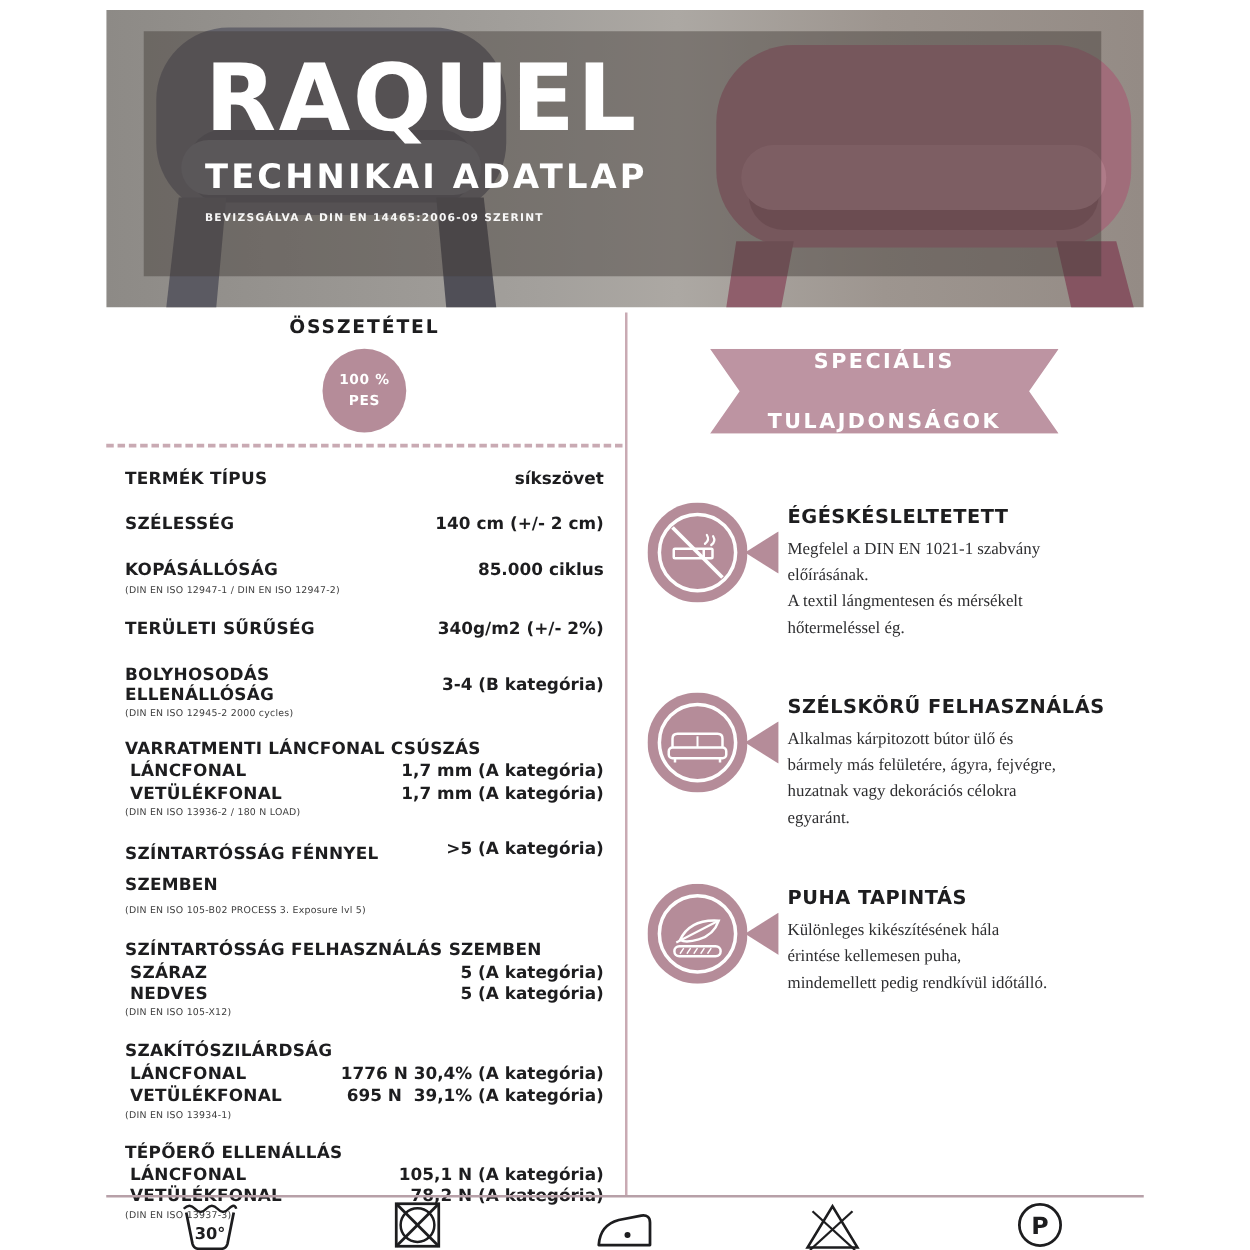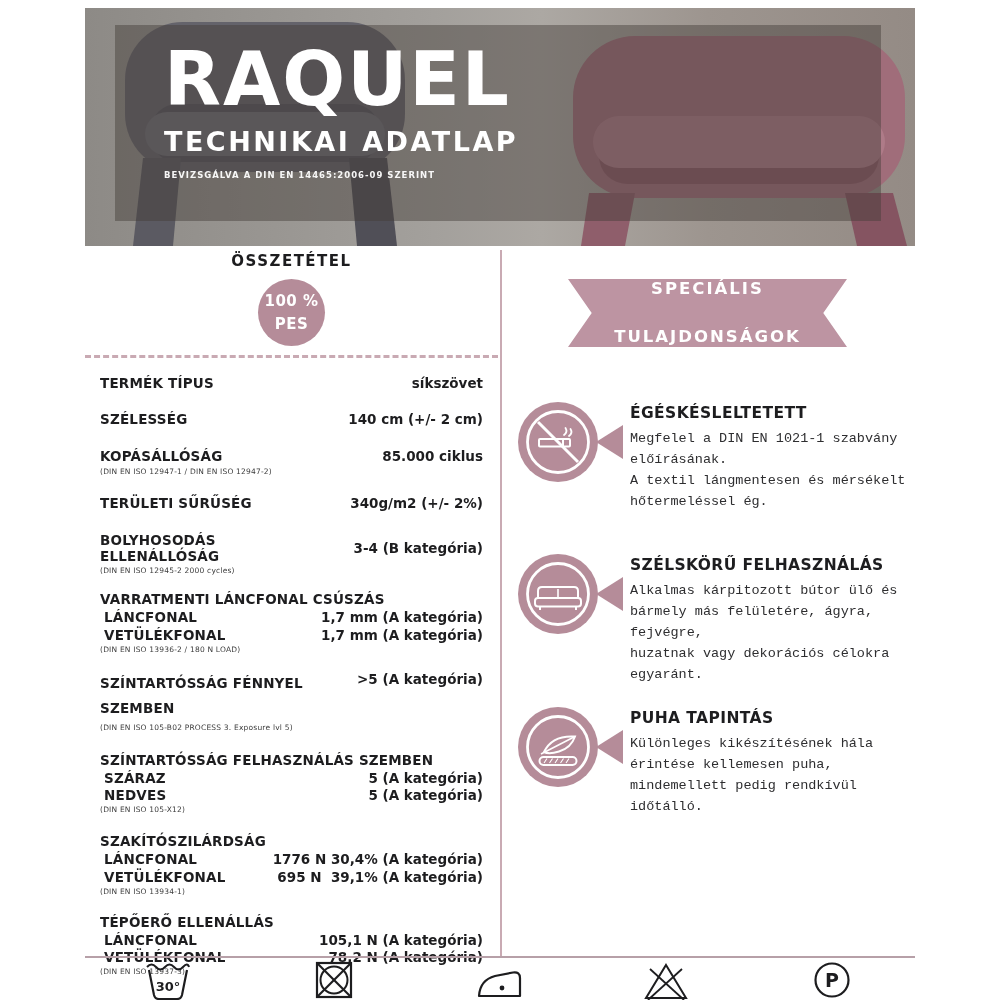--- a/index.html
+++ b/index.html
@@ -22,21 +22,21 @@
   .hero-tagline { margin-top:13px; font-size:8.5px; font-weight:700; letter-spacing:1px; opacity:.95; }
 
   
   .divider-v { position:absolute; left:500px; top:250px; width:2px; height:707px; background:#c9aab3; }
 
   
   .left-col { position:absolute; left:85px; top:252px; width:413px; }
   .comp-heading { text-align:center; font-size:15px; font-weight:700; letter-spacing:1.5px; }
   .badge { width:67px; height:67px; margin:9px auto 0 auto; border-radius:50%;
            background:#b58c99; color:#fff; display:flex; flex-direction:column;
-           align-items:center; justify-content:center; font-size:15px; font-weight:700;
+           align-items:center; justify-content:center; font-size:11px; font-weight:700;
            letter-spacing:.5px; line-height:1.5; }
   .dashed { margin-top:9px; border-top:3px dashed #c9aab3; }
 
   .grp { }
   .row { display:flex; justify-content:space-between; align-items:flex-start; gap:10px; padding:0 15px 0 15px; }
   .row.vcenter { align-items:center; }
   .row.sub { padding-left:19px; }
   .lbl { font-size:13.5px; font-weight:700; letter-spacing:.2px; line-height:1.2; white-space:pre-line; }
   .lbl.loose { line-height:1.85; }
   .val { font-size:13.5px; font-weight:700; text-align:right; white-space:pre; line-height:1.2; }
@@ -50,21 +50,21 @@
             align-items:center; justify-content:center; text-align:center;
             font-size:16.5px; font-weight:700; letter-spacing:2px; line-height:1.6;
             clip-path:polygon(0 0,100% 0,91.5% 50%,100% 100%,0 100%,8.5% 50%);gap:22px; }
   .feature { position:absolute; left:518px; display:flex; align-items:flex-start; }
   .ficon { position:relative; width:112px; flex:0 0 112px; }
   .ficon svg { display:block; }
   .ficon .tab { position:absolute; left:78px; top:23px; width:27px; height:34px; background:#b58c99;
                 clip-path:polygon(100% 0,100% 100%,0 50%); }
   .ftext { width:285px; padding-top:2px; }
   .ftext h4 { font-size:15.5px; font-weight:700; letter-spacing:.4px; margin-bottom:6px; }
-  .ftext p { font-family:Liberation Mono, monospace;
+  .ftext p { font-family:Liberation Serif, serif;
              font-size:13.5px; line-height:21px; color:#2e2e30; white-space:pre-line; }
 
   
   .care-line { position:absolute; left:85px; top:956px; width:830px; height:2px; background:#b7a0a8; }
   .care-icons { position:absolute; left:85px; top:960px; width:830px; height:40px;
                 display:flex; justify-content:space-around; align-items:center; }
   .care-icons svg { display:block; }
 </style>
 </head>
 <body>

